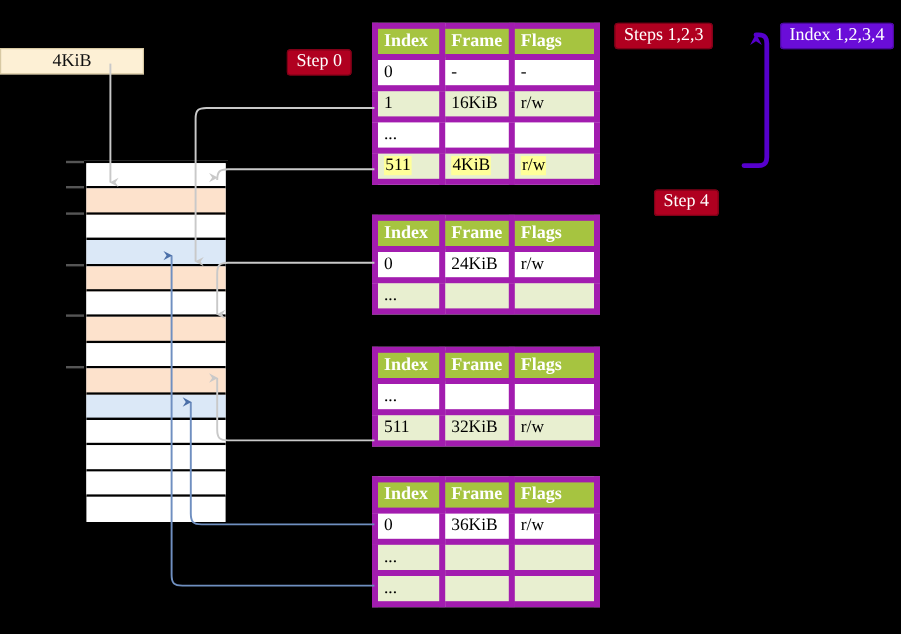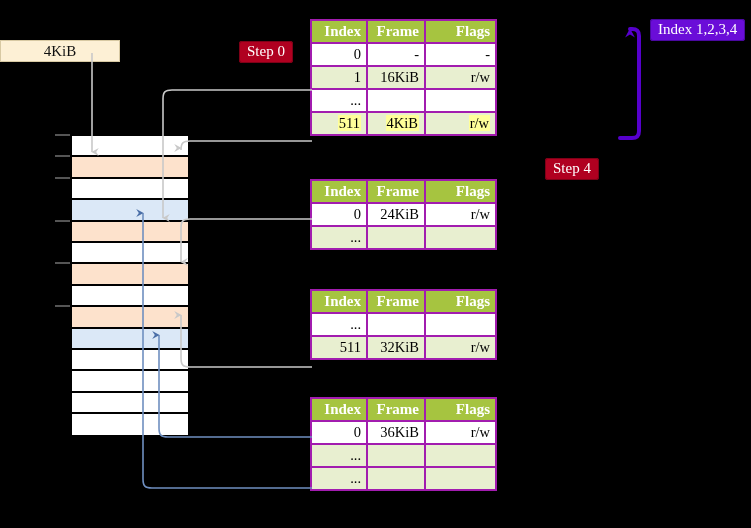--- a/index.html
+++ b/index.html
@@ -34,22 +34,22 @@
   .row.orange{background:#fde2cc;}
   .row.blue{background:#dbe8f7;}
   .row.white{background:#ffffff;}
 
   
   .tick{position:absolute;height:2px;background:#555;width:15px;}
 
   
   .ptable{position:absolute;border:1px solid #8fae2a;border-collapse:collapse;
           background:#fff;font-size:14.5px;}
-  .ptable td,.ptable th{border:2px solid #a21caf;padding:2px 5px;
-          height:21px;box-sizing:border-box;text-align:right;vertical-align:middle;
+  .ptable td,.ptable th{border:5px solid #a21caf;padding:2px 5px;
+          height:21px;box-sizing:border-box;text-align:left;vertical-align:middle;
           font-weight:normal;}
   .ptable th{background:#a6c440;color:#ffffff;font-weight:bold;font-size:15px;}
   .ptable .c-index{width:56px;}
   .ptable .c-frame{width:58px;}
   .ptable .c-flags{width:71px;}
   .ptable tr.alt td{background:#e8efd0;}
   .ptable tr.plain td{background:#ffffff;}
   .hl{background:#ffff99;padding:0 1px;}
 
   #pt0{left:310px;top:19px;}
@@ -60,20 +60,21 @@
 </head>
 <body>
 
 <div class="stage">
 
   <div class="kib-box">
     <span>4KiB</span>
   </div>
 
   <div class="badge red" id="step0">Step 0</div>
+  <div class="badge red" id="step123">Steps 1,2,3</div>
   <div class="badge blue" id="step1234">Index 1,2,3,4</div>
   <div class="badge red" id="step4">Step 4</div>
 
   <div class="grid" id="mem-grid">
       <div class="row white"></div>
       <div class="row orange"></div>
       <div class="row white"></div>
       <div class="row blue"></div>
       <div class="row orange"></div>
       <div class="row white"></div>

